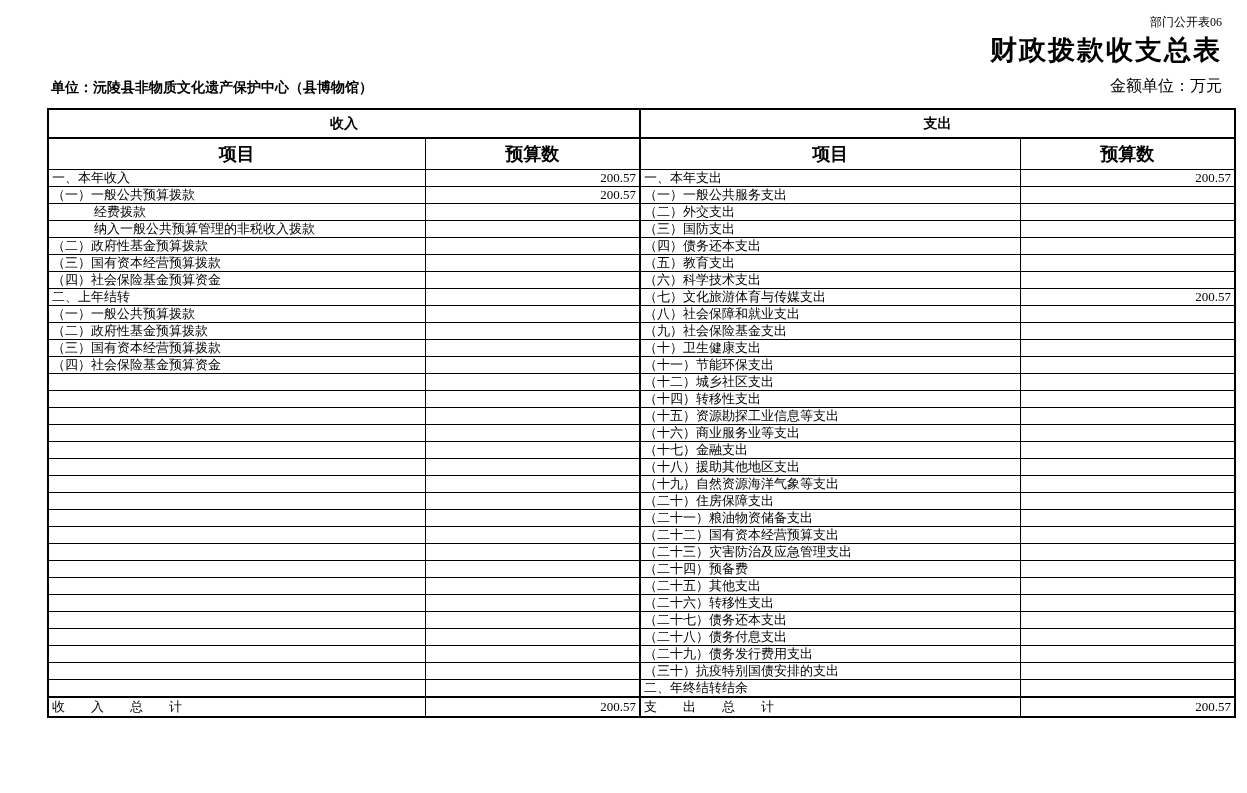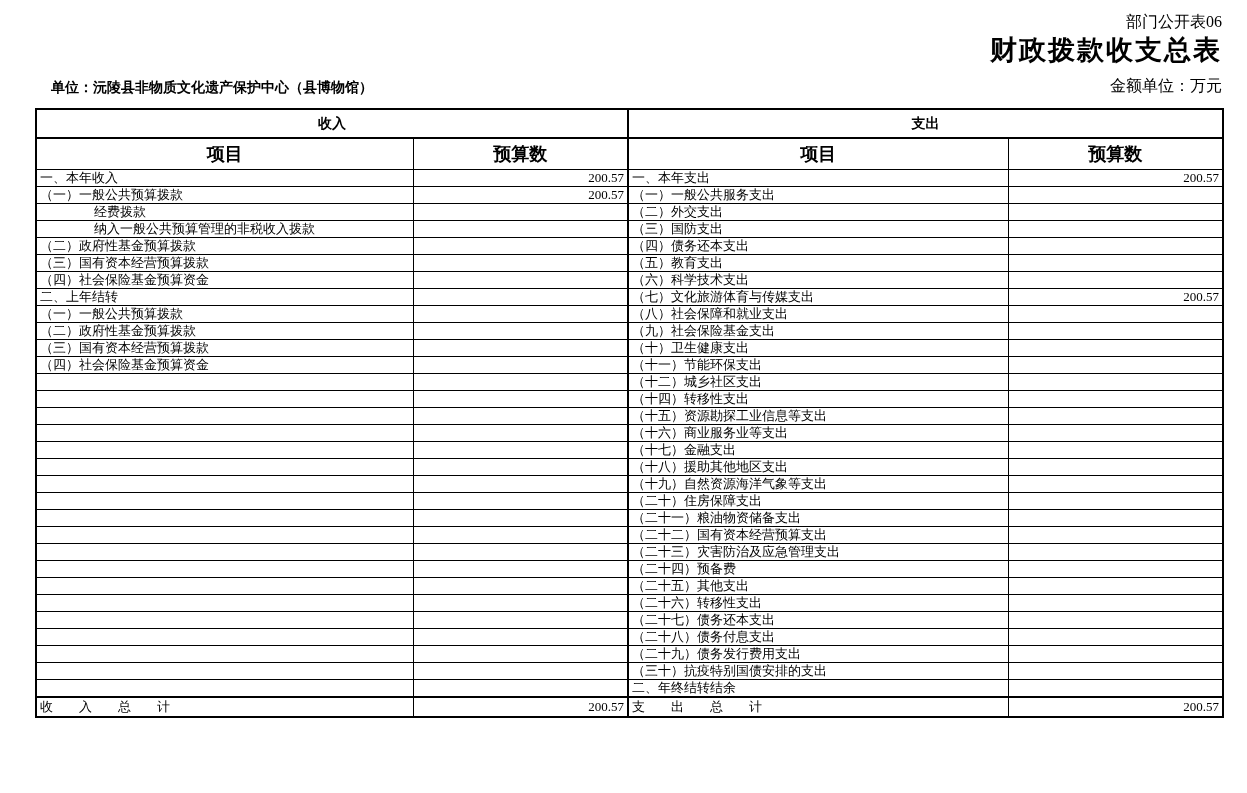--- a/index.html
+++ b/index.html
@@ -1,30 +1,30 @@
 <!DOCTYPE html>
 <html><head>
 <meta charset="utf-8">
 <style>
   html,body{margin:0;padding:0;background:#fff;color:#000;}
   body{width:1247px;height:793px;font-family:"Liberation Serif","DejaVu Serif",serif;}
   .page{padding:14px 25px 0 35px;}
-  .corner{text-align:right;font-size:16px;line-height:16px;}
+  .corner{text-align:right;font-size:12px;line-height:16px;}
   .title{margin-top:3px;font-size:27px;font-weight:bold;text-align:right;letter-spacing:2px;line-height:34px;}
   .meta{display:flex;justify-content:space-between;align-items:flex-end;margin:9px 0 11px 16px;}
   .unit{font-weight:bold;font-size:14px;}
   .amount{font-size:16px;}
-  table.budget{border-collapse:collapse;table-layout:fixed;width:1187px;border:2px solid #000;}
+  table.budget{border-collapse:collapse;table-layout:fixed;width:1187px;border:2px solid #000;margin-left:12px;}
   .budget th,.budget td{border:1px solid #000;overflow:hidden;white-space:nowrap;}
   .budget th{font-weight:bold;text-align:center;}
   tr.sec-hdr th{height:25px;font-size:14px;border-bottom:2px solid #000;}
   tr.col-hdr th{height:28px;font-size:18px;}
   .budget td{height:16px;line-height:16px;font-size:13px;padding:0 3px;}
   .c-label{text-align:left;}
-  .c-label.ind{padding-left:57px;}
+  .c-label.ind{padding-left:45px;}
   .c-value{text-align:right;padding-right:4px;}
   tr td.exp-split, tr th.exp-split{border-left:2px solid #000;}
   tr.total-row td{height:18px;border-top:2px solid #000;border-bottom:2px solid #000;}
   td.c-total-label{text-align:left;}
 </style>
 </head>
 <body>
 
 <div class="page">
   <div class="corner">部门公开表06</div>

